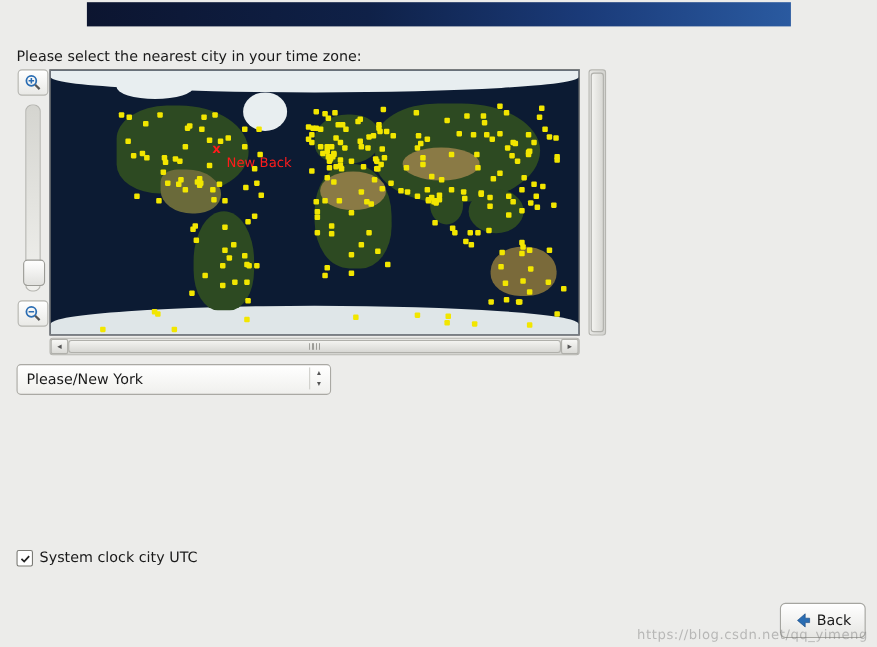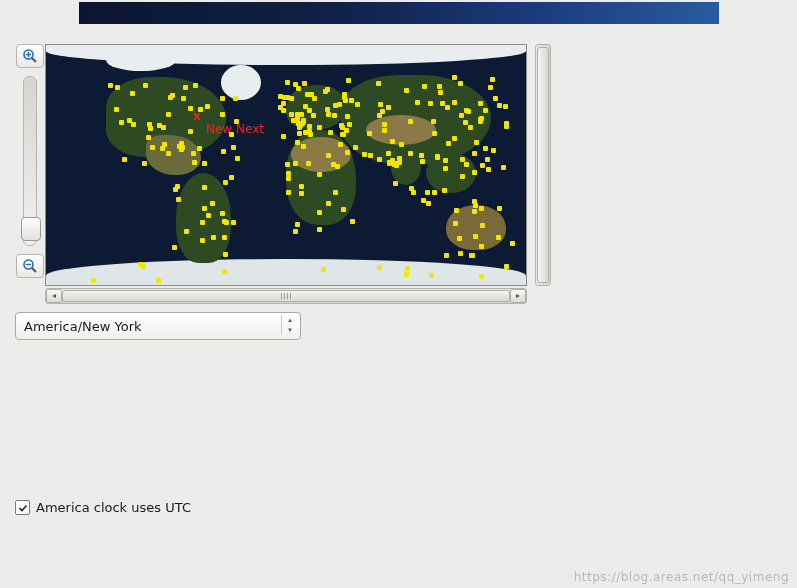--- a/index.html
+++ b/index.html
@@ -257,20 +257,21 @@
     letter-spacing: 0.5px;
     pointer-events: none;
   }
 </style>
 </head>
 <body>
 
 <div class="banner"></div>
 
 <div class="content">
+  <div class="prompt">Please select the nearest city in your time zone:</div>
 
   <div class="map-area">
     <div class="zoom-col">
       <div class="zoom-btn">
         <svg viewBox="0 0 16 16">
           <circle cx="6.5" cy="6.5" r="4.5" fill="none" stroke="#2a6db3" stroke-width="1.6"></circle>
           <line x1="10" y1="10" x2="14" y2="14" stroke="#555" stroke-width="2"></line>
           <line x1="6.5" y1="4" x2="6.5" y2="9" stroke="#2a6db3" stroke-width="1.4"></line>
           <line x1="4" y1="6.5" x2="9" y2="6.5" stroke="#2a6db3" stroke-width="1.4"></line>
         </svg>
@@ -308,21 +309,21 @@
 
         <div class="land" style="left:295px;top:30px;width:150px;height:90px;border-radius:40% 50% 55% 45%;"></div>
         <div class="desert" style="left:320px;top:70px;width:70px;height:30px;border-radius:50%;"></div>
 
         <div class="land" style="left:345px;top:105px;width:30px;height:35px;border-radius:40% 40% 60% 60%;"></div>
         <div class="land" style="left:380px;top:108px;width:50px;height:40px;border-radius:50%;"></div>
 
         <div class="land" style="left:400px;top:160px;width:60px;height:45px;border-radius:50% 50% 45% 45%;background:#7a6a3a;"></div>
 
         <div class="sel-marker" style="left:147px;top:64px;">x</div>
-        <div class="sel-label" style="left:160px;top:77px;">New Next</div>
+        <div class="sel-label" style="left:160px;top:77px;">New Back</div>
       <div class="city-dot" style="left: 175.165px; top: 104.498px;"></div>
           <div class="city-dot" style="left: 184.669px; top: 100.437px;"></div>
           <div class="city-dot" style="left: 133.051px; top: 96.2883px;"></div>
           <div class="city-dot" style="left: 137.472px; top: 39.583px;"></div>
           <div class="city-dot" style="left: 151.39px; top: 101.371px;"></div>
           <div class="city-dot" style="left: 152.334px; top: 62.3299px;"></div>
           <div class="city-dot" style="left: 156.354px; top: 115.547px;"></div>
           <div class="city-dot" style="left: 189.129px; top: 110.961px;"></div>
           <div class="city-dot" style="left: 83.7458px; top: 46.4733px;"></div>
           <div class="city-dot" style="left: 145.143px; top: 105.725px;"></div>
@@ -580,33 +581,39 @@
       <div class="hscroll">
         <div class="btn left">◂</div>
         <div class="thumb"></div>
         <div class="btn right">▸</div>
       </div>
     </div>
   </div>
 
 
   <div class="tz-combo">
-    <span>America/New York</span>
+    <span>Please/New York</span>
     <div class="spin">
       <div>▴</div>
       <div>▾</div>
     </div>
   </div>
 </div>
 
 <div class="utc-row">
   <span class="chk">
     <svg viewBox="0 0 10 10">
       <polyline points="1.5,5 4,7.5 8.5,2.5" fill="none" stroke="#222" stroke-width="1.6"></polyline>
     </svg>
   </span>
-  <span>America clock uses UTC</span>
+  <span>System clock city UTC</span>
 </div>
 
 <div class="nav-bar">
+  <div class="nav-btn">
+    <svg viewBox="0 0 16 16">
+      <path d="M10 2 L3 8 L10 14 L10 10 L14 10 L14 6 L10 6 Z" fill="#2a6db3" stroke="#1a4a80" stroke-width="0.6"></path>
+    </svg>
+    <span>Back</span>
+  </div>
 </div>
 
-<div class="watermark">https://blog.areas.net/qq_yimeng</div>
+<div class="watermark">https://blog.csdn.net/qq_yimeng</div>
 
 </body></html>

